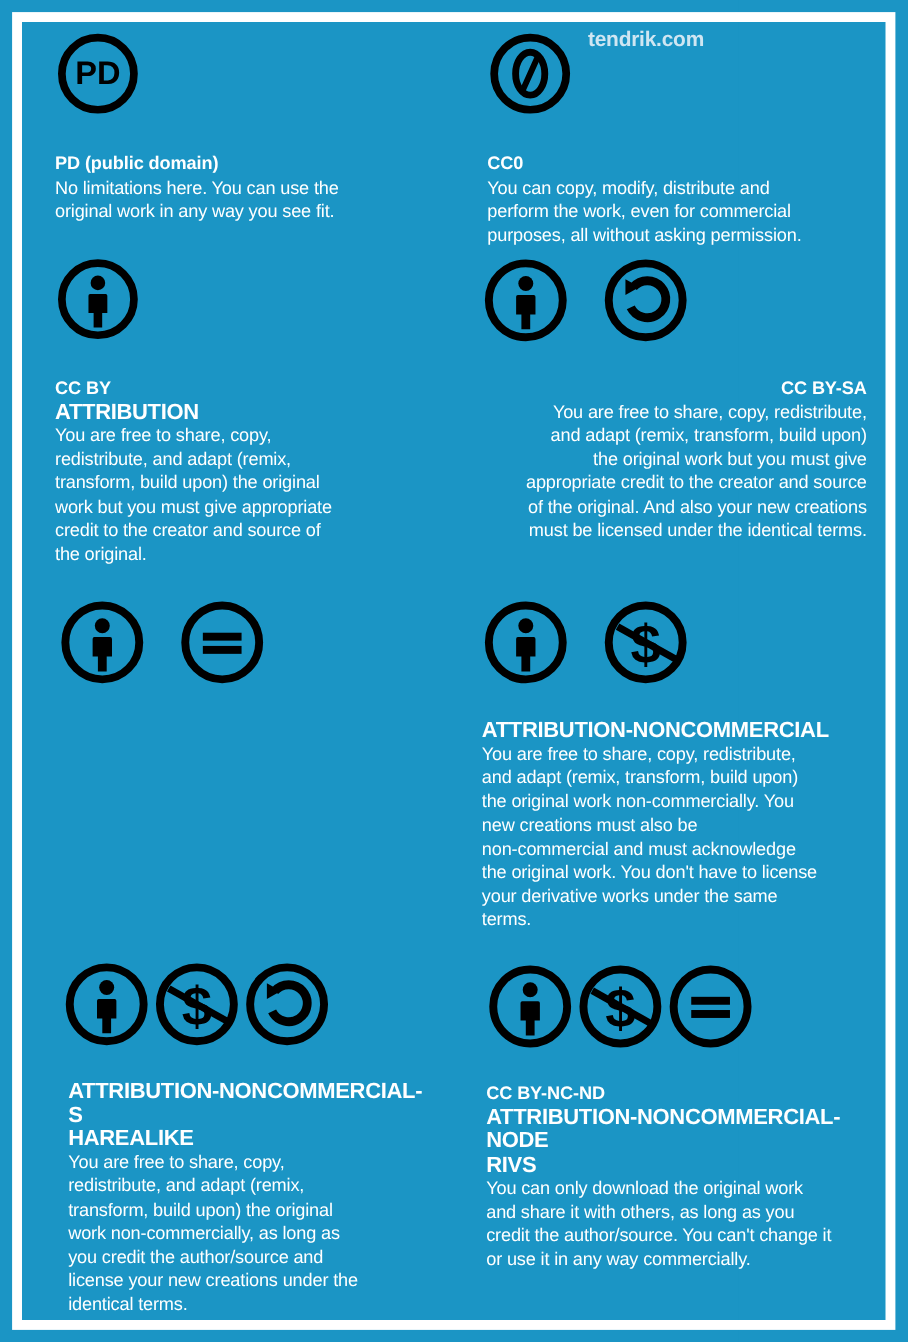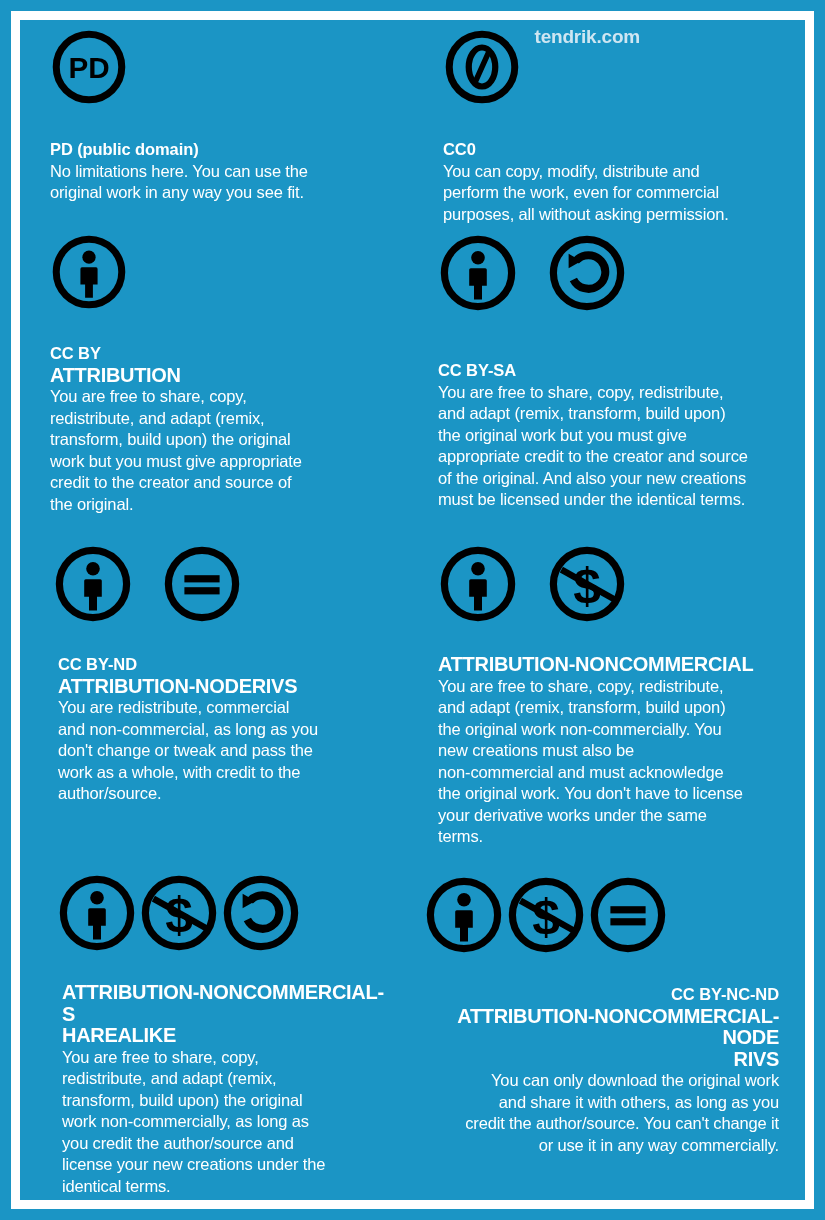--- a/index.html
+++ b/index.html
@@ -128,21 +128,21 @@
         <circle cx="50" cy="50" r="42" fill="none" stroke="#000" stroke-width="9"></circle>
         <circle cx="50" cy="31" r="8.5" fill="#000"></circle>
         <path d="M41 44 h18 a2 2 0 0 1 2 2 v20 h-6 v17 h-10 v-17 h-6 v-20 a2 2 0 0 1 2 -2 z" fill="#000"></path>
       </svg>
       <svg width="80" height="82" viewBox="0 0 100 100" style="margin-left:29px;">
         <circle cx="50" cy="50" r="42" fill="none" stroke="#000" stroke-width="9"></circle>
         <path d="M36 35 A21 21 0 1 1 33 58" fill="none" stroke="#000" stroke-width="10" stroke-linecap="butt"></path>
         <path d="M27 26 L27 44 L43 35 Z" fill="#000"></path>
       </svg>
     </div>
-    <div class="txt" style="margin-top:46px;width:350px;">
+    <div class="txt" style="margin-top:29px;width:350px;text-align:right;">
       <p class="t-title">CC BY-SA</p>
       <p class="t-body">You are free to share, copy, redistribute,
 and adapt (remix, transform, build upon)
 the original work but you must give
 appropriate credit to the creator and source
 of the original. And also your new creations
 must be licensed under the identical terms.</p>
     </div>
   </div>
 
@@ -151,29 +151,20 @@
       <svg width="80" height="82" viewBox="0 0 100 100">
         <circle cx="50" cy="50" r="42" fill="none" stroke="#000" stroke-width="9"></circle>
         <circle cx="50" cy="31" r="8.5" fill="#000"></circle>
         <path d="M41 44 h18 a2 2 0 0 1 2 2 v20 h-6 v17 h-10 v-17 h-6 v-20 a2 2 0 0 1 2 -2 z" fill="#000"></path>
       </svg>
       <svg width="80" height="82" viewBox="0 0 100 100" style="margin-left:29px;">
         <circle cx="50" cy="50" r="42" fill="none" stroke="#000" stroke-width="9"></circle>
         <rect x="28" y="39" width="44" height="9" fill="#000"></rect>
         <rect x="28" y="54" width="44" height="9" fill="#000"></rect>
       </svg>
-    </div>
-    <div class="txt" style="margin-top:29px;width:330px;padding-left:5px;">
-      <p class="t-title">CC BY-ND</p>
-      <p class="t-sub">ATTRIBUTION-NODERIVS</p>
-      <p class="t-body">You are redistribute, commercial
-and non-commercial, as long as you
-don't change or tweak and pass the
-work as a whole, with credit to the
-author/source.</p>
     </div>
   </div>
 
   <div class="block" style="left:438px;top:543px;">
     <div class="icons">
       <svg width="80" height="82" viewBox="0 0 100 100">
         <circle cx="50" cy="50" r="42" fill="none" stroke="#000" stroke-width="9"></circle>
         <circle cx="50" cy="31" r="8.5" fill="#000"></circle>
         <path d="M41 44 h18 a2 2 0 0 1 2 2 v20 h-6 v17 h-10 v-17 h-6 v-20 a2 2 0 0 1 2 -2 z" fill="#000"></path>
       </svg>
@@ -220,21 +211,21 @@
       <p class="t-body">You are free to share, copy,
 redistribute, and adapt (remix,
 transform, build upon) the original
 work non-commercially, as long as
 you credit the author/source and
 license your new creations under the
 identical terms.</p>
     </div>
   </div>
 
-  <div class="block" style="left:424px;top:874px;text-align:right;">
+  <div class="block" style="left:442px;top:874px;">
     <div class="icons">
       <svg width="80" height="82" viewBox="0 0 100 100">
         <circle cx="50" cy="50" r="42" fill="none" stroke="#000" stroke-width="9"></circle>
         <circle cx="50" cy="31" r="8.5" fill="#000"></circle>
         <path d="M41 44 h18 a2 2 0 0 1 2 2 v20 h-6 v17 h-10 v-17 h-6 v-20 a2 2 0 0 1 2 -2 z" fill="#000"></path>
       </svg>
       <svg width="80" height="82" viewBox="0 0 100 100" style="margin-left:2px;">
         <circle cx="50" cy="50" r="42" fill="none" stroke="#000" stroke-width="9"></circle>
         <text x="50" y="52" text-anchor="middle" dominant-baseline="central" font-family="Liberation Sans, sans-serif" font-size="62" font-weight="bold" fill="#000">$</text>
         <line x1="18" y1="32" x2="84" y2="69" stroke="#000" stroke-width="8"></line>

